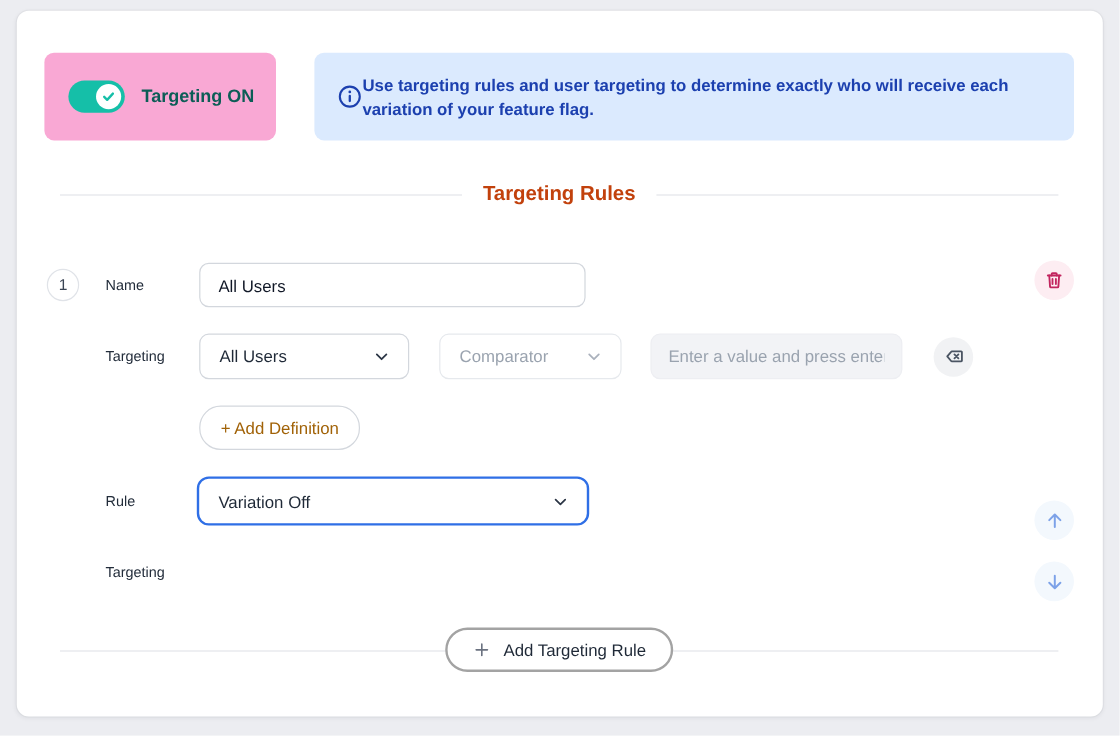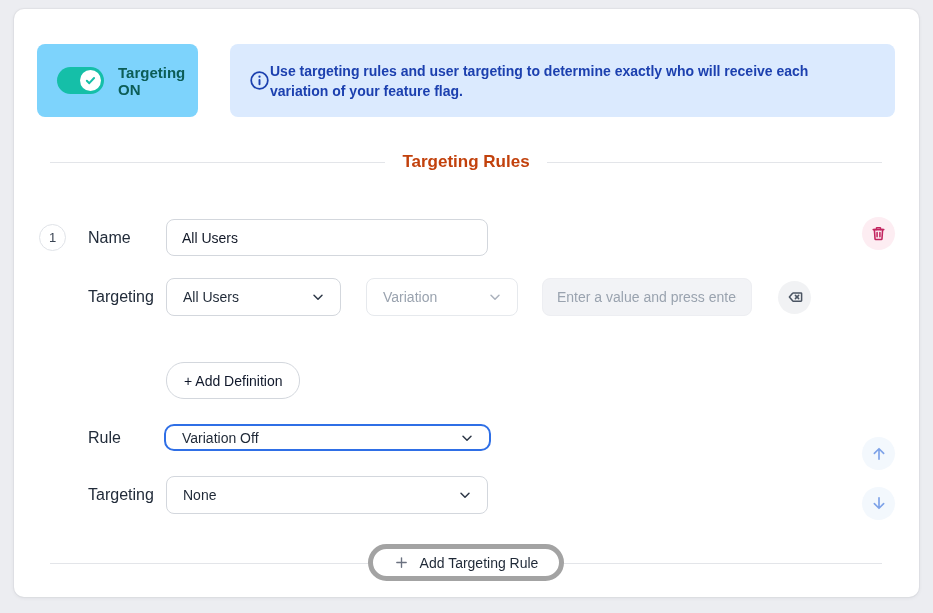--- a/index.html
+++ b/index.html
@@ -15,22 +15,22 @@
     height: 588px;
     background: #ffffff;
     border-radius: 10px;
     box-shadow: 0 1px 4px rgba(16,24,40,.07), 0 0 0 1px rgba(16,24,40,.03);
     padding: 35px 24px 0 23px;
   }
 
   
   .top-row { display: flex; gap: 32px; align-items: stretch; }
   .toggle-panel {
-    width: 161px; height: 73px; flex-shrink: 0;
-    background: #7dd3fc; border-radius: 8px;
+    width: 193px; height: 73px; flex-shrink: 0;
+    background: #f9a8d4; border-radius: 8px;
     display: flex; align-items: center; gap: 14px; padding-left: 20px;
   }
   .toggle {
     position: relative; width: 47px; height: 27px;
     background: #15bfa8; border-radius: 14px; cursor: pointer; flex-shrink: 0;
   }
   .toggle .knob {
     position: absolute; top: 3px; right: 3px; width: 21px; height: 21px;
     background: #ffffff; border-radius: 50%;
     display: flex; align-items: center; justify-content: center;
@@ -54,21 +54,21 @@
   
   .rule { }
   .row { display: flex; align-items: center; margin-bottom: 22px; }
   .col-num { width: 51px; flex-shrink: 0; }
   .num-badge {
     width: 27px; height: 27px; margin-left: 2px;
     border: 1px solid #e0e3e8; border-radius: 50%;
     display: flex; align-items: center; justify-content: center;
     font-size: 13px; color: #3a4453; background: #fff;
   }
-  .col-label { width: 78px; flex-shrink: 0; font-size: 16px; color: #222c3a; }
+  .col-label { width: 78px; flex-shrink: 0; font-size: 12px; color: #222c3a; }
 
   .text-input {
     width: 322px; height: 37px;
     border: 1px solid #d3d7dd; border-radius: 8px;
     padding: 0 15px; font-size: 14px; color: #111827;
     font-family: "Liberation Sans", sans-serif;
     background: #fff; outline: none;
   }
   .text-input::placeholder { color: #9aa3af; }
 
@@ -96,39 +96,39 @@
     display: flex; align-items: center; justify-content: center; flex-shrink: 0;
     background: #f1f2f4; padding: 0;
   }
   .icon-circle.danger { background: #fdedf2; margin-left: auto; position: relative; top: -4px; }
   .icon-circle.move-up { background: #f3f8fd; margin-left: auto; position: relative; top: 16px; }
   .icon-circle.move-down { background: #f3f8fd; margin-left: auto; position: relative; top: 8px; }
 
   .add-def-btn {
     height: 37px; padding: 0 17px;
     border: 1px solid #d3d7dd; border-radius: 18px; background: #fff;
-    font-size: 14px; color: #0f172a; font-family: "Liberation Sans", sans-serif;
-    cursor: pointer; font-weight: 500; margin-top: 24px;
+    font-size: 14px; color: #a16207; font-family: "Liberation Sans", sans-serif;
+    cursor: pointer; font-weight: 500;
   }
 
   .select.serve {
-    width: 327px; height: 27px;
+    width: 327px; height: 41px;
     border: 2px solid #2f6fe6; border-radius: 10px;
     margin-left: -2px; font-weight: 500;
   }
   .select.schedule { width: 322px; }
 
   
   .footer { position: relative; margin-top: 30px; height: 37px; }
   .footer .divider { position: absolute; left: 13px; right: 13px; top: 50%; height: 1px; background: #e3e5e9; }
   .add-rule-btn {
     position: relative; margin: 0 auto;
     display: flex; align-items: center; gap: 11px;
     height: 37px; padding: 0 21px; width: fit-content;
-    background: #fff; border: 5px solid #a3a3a3; border-radius: 19px;
+    background: #fff; border: 2px solid #a3a3a3; border-radius: 19px;
     font-size: 14px; color: #1f2937; font-family: "Liberation Sans", sans-serif;
     cursor: pointer; font-weight: 500;
   }
 </style>
 </head>
 <body>
 
 <div class="card">
 
   <div class="top-row">
@@ -188,21 +188,21 @@
       <div class="col-label">Targeting</div>
       <div class="select attr" role="combobox">
         <span>All Users</span>
         <span class="chev">
           <svg width="16" height="16" viewBox="0 0 24 24" fill="none" stroke="#2c3646" stroke-width="2.2" stroke-linecap="round" stroke-linejoin="round">
               <path d="M6 9.5l6 6 6-6"></path>
             </svg>
         </span>
       </div>
       <div class="select comparator disabled" role="combobox" aria-disabled="true">
-        <span>Variation</span>
+        <span>Comparator</span>
         <span class="chev">
           <svg width="16" height="16" viewBox="0 0 24 24" fill="none" stroke="#aab1bc" stroke-width="2.2" stroke-linecap="round" stroke-linejoin="round">
               <path d="M6 9.5l6 6 6-6"></path>
             </svg>
         </span>
       </div>
       <input class="value-input" type="text" placeholder="Enter a value and press enter..." style="">
       <button class="icon-circle">
         <span style="display:flex">
           <svg width="18" height="18" viewBox="0 0 24 24" fill="none" stroke="#4b5563" stroke-width="2" stroke-linecap="round" stroke-linejoin="round">
@@ -235,28 +235,20 @@
           <svg width="18" height="18" viewBox="0 0 24 24" fill="none" stroke="#7da2e8" stroke-width="2.2" stroke-linecap="round" stroke-linejoin="round">
               <path d="M12 19V5.5M5.8 11.2L12 5l6.2 6.2"></path>
             </svg>
         </span>
       </button>
     </div>
 
     <div class="row">
       <div class="col-num"></div>
       <div class="col-label">Targeting</div>
-      <div class="select schedule" role="combobox">
-        <span>None</span>
-        <span class="chev">
-          <svg width="16" height="16" viewBox="0 0 24 24" fill="none" stroke="#2c3646" stroke-width="2.2" stroke-linecap="round" stroke-linejoin="round">
-              <path d="M6 9.5l6 6 6-6"></path>
-            </svg>
-        </span>
-      </div>
       <button class="icon-circle move-down">
         <span style="display:flex">
           <svg width="18" height="18" viewBox="0 0 24 24" fill="none" stroke="#7da2e8" stroke-width="2.2" stroke-linecap="round" stroke-linejoin="round">
               <path d="M12 5v13.5M5.8 12.8L12 19l6.2-6.2"></path>
             </svg>
         </span>
       </button>
     </div>
 
   </div>

